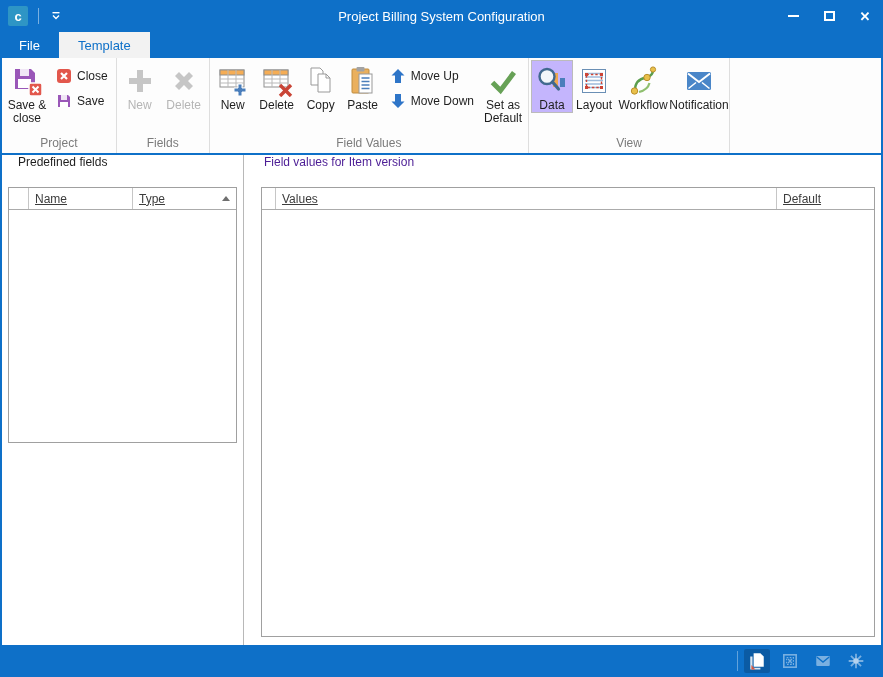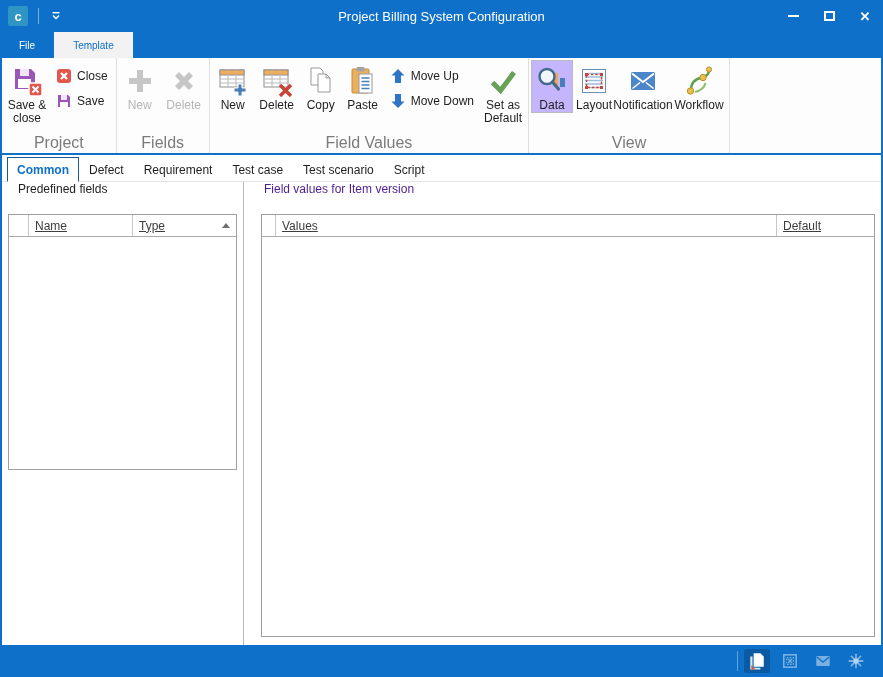--- a/index.html
+++ b/index.html
@@ -17,29 +17,29 @@
   .tb-sep{ width:1px; height:16px; background:rgba(255,255,255,.45); margin:0 10px; }
   .qat-chevron{ width:14px; height:14px; display:flex; align-items:center; justify-content:center;}
   .win-title{ position:absolute; left:0; right:0; text-align:center; font-size:13px; pointer-events:none;}
   .win-controls{ margin-left:auto; display:flex; height:32px;}
   .win-btn{ width:36px; height:32px; display:flex; align-items:center; justify-content:center; cursor:default;}
   .glyph-min{ width:11px; height:2px; background:#fff;}
   .glyph-max{ width:11px; height:10px; border:2px solid #fff;}
   .glyph-close{ color:#fff; font-size:13px; font-weight:bold; line-height:1;}
   
   .ribtabs{ height:26px; background:#0e70c8; display:flex; flex:0 0 auto;}
-  .ribtab{ padding:0 19px; display:flex; align-items:center; color:#fff; font-size:10px;}
+  .ribtab{ padding:0 19px; display:flex; align-items:center; color:#fff; font-size:13px;}
   .ribtab.selected{ background:#f2f2f2; color:#0e70c8;}
   
   .frame{ flex:1; display:flex; flex-direction:column; border-left:2px solid #0e70c8; border-right:2px solid #0e70c8; min-height:0;}
   
   .ribbon{ height:97px; background:#fdfdfd; border-bottom:2px solid #0e70c8; display:flex; flex:0 0 auto;}
   .rib-group{ display:flex; flex-direction:column; border-right:1px solid #dedede; padding:2px 2px 0 2px;}
   .rib-row{ flex:1; display:flex; align-items:flex-start;}
-  .rib-caption{ height:18px; line-height:16px; text-align:center; color:#7b7b7b; font-size:16px;}
+  .rib-caption{ height:18px; line-height:16px; text-align:center; color:#7b7b7b; font-size:12px;}
   .btn-big{ width:46px; padding-top:4px; display:flex; flex-direction:column; align-items:center; text-align:center;
             line-height:13px; border:1px solid transparent; cursor:default;}
   .btn-big .ic{ width:32px; height:32px; display:block; margin-bottom:2px;}
   .btn-big.wide{ width:56px;}
   .btn-big.narrow{ width:42px;}
   .btn-big.disabled{ color:#b5b5b5;}
   .btn-big.active{ background:#c4b5fd; border-color:#bcbbbb;}
   .btn-col{ display:flex; flex-direction:column; padding-top:5px; gap:3px;}
   .btn-sm{ display:flex; align-items:center; gap:5px; height:22px; padding:0 6px; cursor:default;}
   .btn-sm .ic{ width:16px; height:16px; display:block;}
@@ -246,52 +246,44 @@
               <rect x="8.5" y="9.5" width="15" height="13" fill="none" stroke="#cc4436" stroke-width="1.4" stroke-dasharray="2.4 2"></rect>
               <rect x="7" y="8" width="3" height="3" fill="#cc4436"></rect>
                 <rect x="22" y="8" width="3" height="3" fill="#cc4436"></rect>
               <rect x="7" y="21" width="3" height="3" fill="#cc4436"></rect>
                 <rect x="22" y="21" width="3" height="3" fill="#cc4436"></rect>
             </svg>
             <span>Layout</span>
           </div>
           <div class="btn-big wide">
             <svg class="ic" viewBox="0 0 32 32">
-              <rect x="4" y="7" width="24" height="18" rx="1.5" fill="#4a86c8"></rect>
-              <path d="M5 8.5L16 17 27 8.5" fill="none" stroke="#fff" stroke-width="2"></path>
-              <path d="M5.5 23.5l7.5-6M26.5 23.5l-7.5-6" stroke="#fff" stroke-width="1.6"></path>
-            </svg>
-            <span>Notification</span>
-          </div>
-          <div class="btn-big wide">
-            <svg class="ic" viewBox="0 0 32 32">
               <path d="M8 25C8 16 14 13.5 19 12.5" fill="none" stroke="#5b9e4d" stroke-width="2.4"></path>
               <path d="M20 12C25 11 26 8 26 5" fill="none" stroke="#5b9e4d" stroke-width="2.4"></path>
               <path d="M12 27c6-1.5 9.5-5 10.5-9" fill="none" stroke="#8fbf6f" stroke-width="2.2"></path>
               <circle cx="7.5" cy="26" r="3.2" fill="#e9c04a" stroke="#b98f2c"></circle>
               <circle cx="20" cy="12.5" r="3.2" fill="#e9c04a" stroke="#b98f2c"></circle>
               <circle cx="26" cy="4.5" r="2.6" fill="#e9c04a" stroke="#b98f2c"></circle>
             </svg>
             <span>Workflow</span>
           </div>
+          <div class="btn-big wide">
+            <svg class="ic" viewBox="0 0 32 32">
+              <rect x="4" y="7" width="24" height="18" rx="1.5" fill="#4a86c8"></rect>
+              <path d="M5 8.5L16 17 27 8.5" fill="none" stroke="#fff" stroke-width="2"></path>
+              <path d="M5.5 23.5l7.5-6M26.5 23.5l-7.5-6" stroke="#fff" stroke-width="1.6"></path>
+            </svg>
+            <span>Notification</span>
+          </div>
         </div>
         <div class="rib-caption">View</div>
       </div>
 
       <div style="flex:1"></div>
     </div>
 
-    <div class="tabstrip">
-      <div class="doc-tab selected">Common</div>
-      <div class="doc-tab">Defect</div>
-      <div class="doc-tab">Requirement</div>
-      <div class="doc-tab">Test case</div>
-      <div class="doc-tab">Test scenario</div>
-      <div class="doc-tab">Script</div>
-    </div>
 
     <div class="content">
 
       <div class="left-panel">
         <div class="panel-title">Predefined fields</div>
         <div class="grid grid-left">
           <div class="g-head">
             <div class="cell ind"></div>
             <div class="cell c-name">Name</div>
             <div class="cell c-type">

